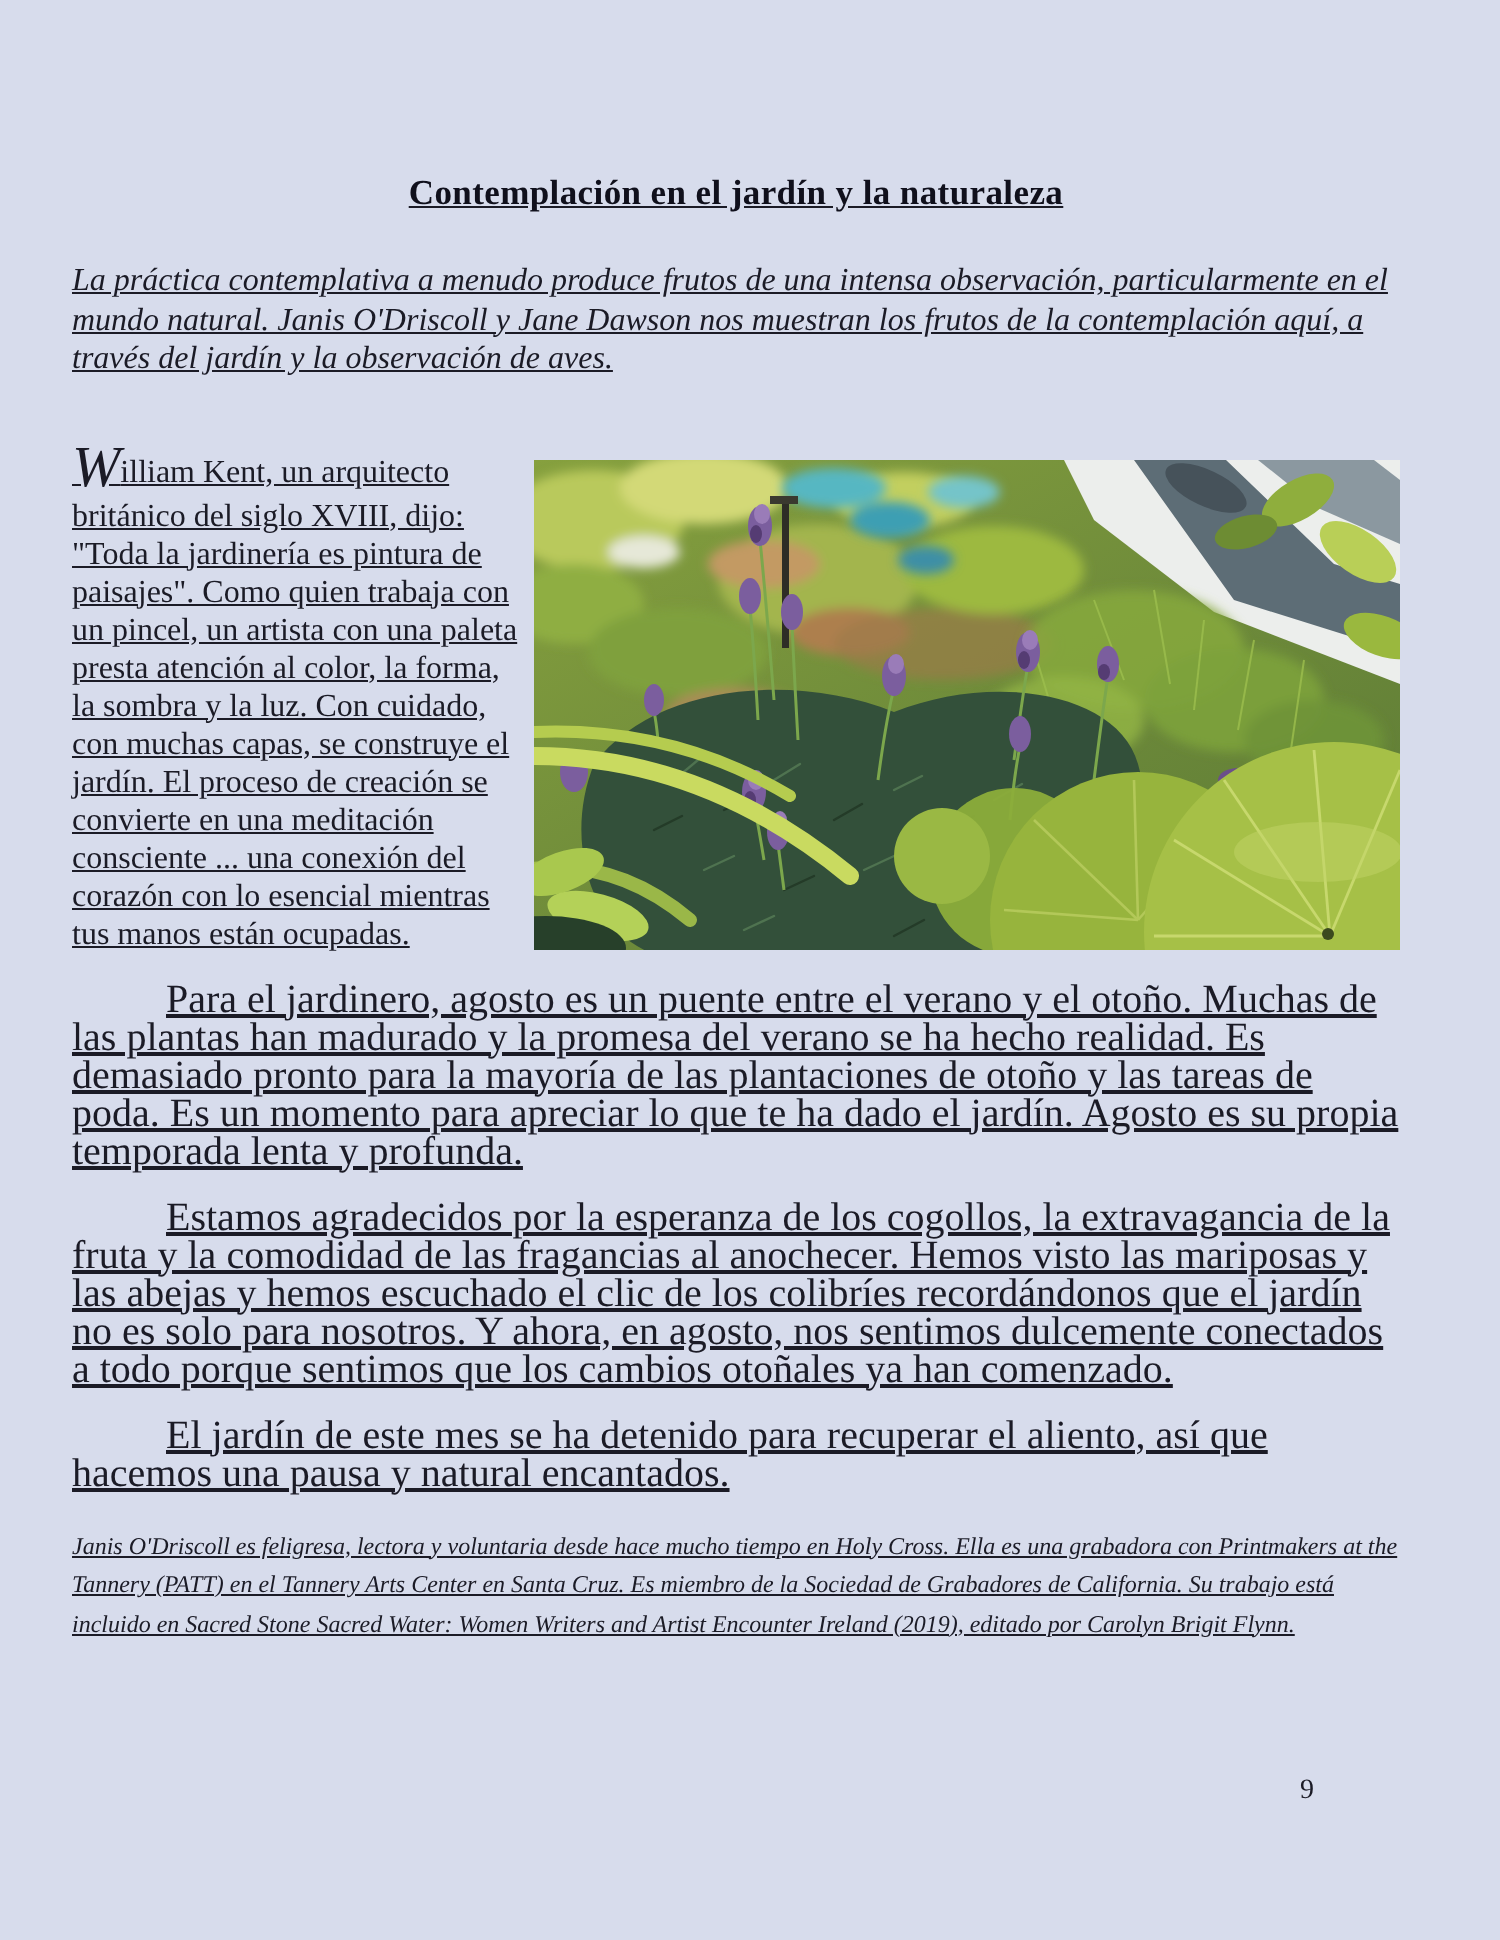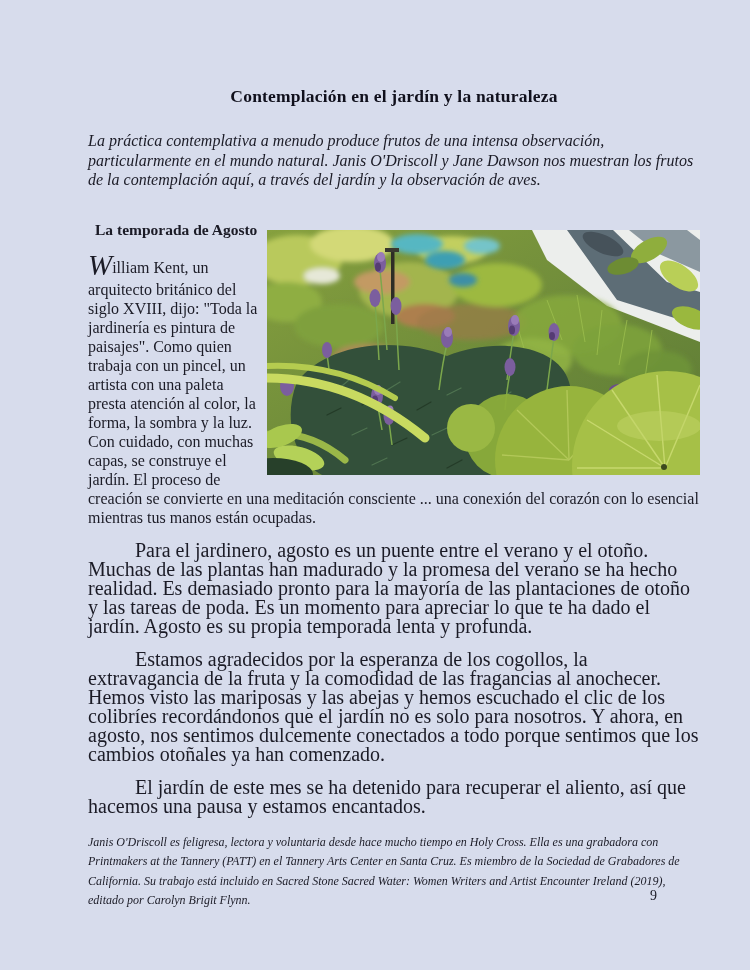--- a/index.html
+++ b/index.html
@@ -9,21 +9,22 @@
     width: 750px;
     height: 970px;
     background: #d7dcec;
     overflow: hidden;
     font-family: "Liberation Serif", "DejaVu Serif", serif;
     color: #1b1b26;
   }
   .content {
     box-sizing: border-box;
     width: 750px;
-    padding: 86px 50px 0 88px;
+    padding: 86px 50px 0 36px;
+    text-decoration: underline;
   }
   .title {
     margin: 0;
     font-size: 17.5px;
     font-weight: bold;
     text-align: center;
     letter-spacing: 0.2px;
     color: #10101c;
   }
   .intro {
@@ -252,29 +253,28 @@
               <circle cx="397" cy="237" r="3" fill="#3c4a1e"></circle>
             </g>
 
             <ellipse cx="14" cy="206" rx="22" ry="10" fill="#a9c84e" transform="rotate(-20 14 206)"></ellipse>
             <ellipse cx="32" cy="228" rx="26" ry="11" fill="#b4d158" transform="rotate(15 32 228)"></ellipse>
             <ellipse cx="6" cy="244" rx="40" ry="16" fill="#27402a"></ellipse>
           </g>
         </svg>
       </div>
 
-      <h2 class="heading">La temporada de Agosto</h2>
 
       <p class="lead"><span class="dropcap">W</span><span>illiam Kent, un arquitecto británico del siglo XVIII, dijo: "Toda la jardinería es pintura de paisajes". Como quien trabaja con un pincel, un artista con una paleta presta atención al color, la forma, la sombra y la luz. Con cuidado, con muchas capas, se construye el jardín. El proceso de creación se convierte en una meditación consciente ... una conexión del corazón con lo esencial mientras tus manos están ocupadas.</span></p>
 
       <p class="body-para">Para el jardinero, agosto es un puente entre el verano y el otoño. Muchas de las plantas han madurado y la promesa del verano se ha hecho realidad. Es demasiado pronto para la mayoría de las plantaciones de otoño y las tareas de poda. Es un momento para apreciar lo que te ha dado el jardín. Agosto es su propia temporada lenta y profunda.</p>
 
       <p class="body-para">Estamos agradecidos por la esperanza de los cogollos, la extravagancia de la fruta y la comodidad de las fragancias al anochecer. Hemos visto las mariposas y las abejas y hemos escuchado el clic de los colibríes recordándonos que el jardín no es solo para nosotros. Y ahora, en agosto, nos sentimos dulcemente conectados a todo porque sentimos que los cambios otoñales ya han comenzado.</p>
 
-      <p class="body-para">El jardín de este mes se ha detenido para recuperar el aliento, así que hacemos una pausa y estamos encantados.</p>
+      <p class="body-para">El jardín de este mes se ha detenido para recuperar el aliento, así que hacemos una pausa y natural encantados.</p>
 
       <p class="bio">Janis O'Driscoll es feligresa, lectora y voluntaria desde hace mucho tiempo en Holy Cross. Ella es una grabadora con Printmakers at the Tannery (PATT) en el Tannery Arts Center en Santa Cruz. Es miembro de la Sociedad de Grabadores de California. Su trabajo está incluido en Sacred Stone Sacred Water: Women Writers and Artist Encounter Ireland (2019), editado por Carolyn Brigit Flynn.</p>
 
     </div>
   </div>
 
   <div class="page-number">9</div>
 </div>
 
 </body></html>

